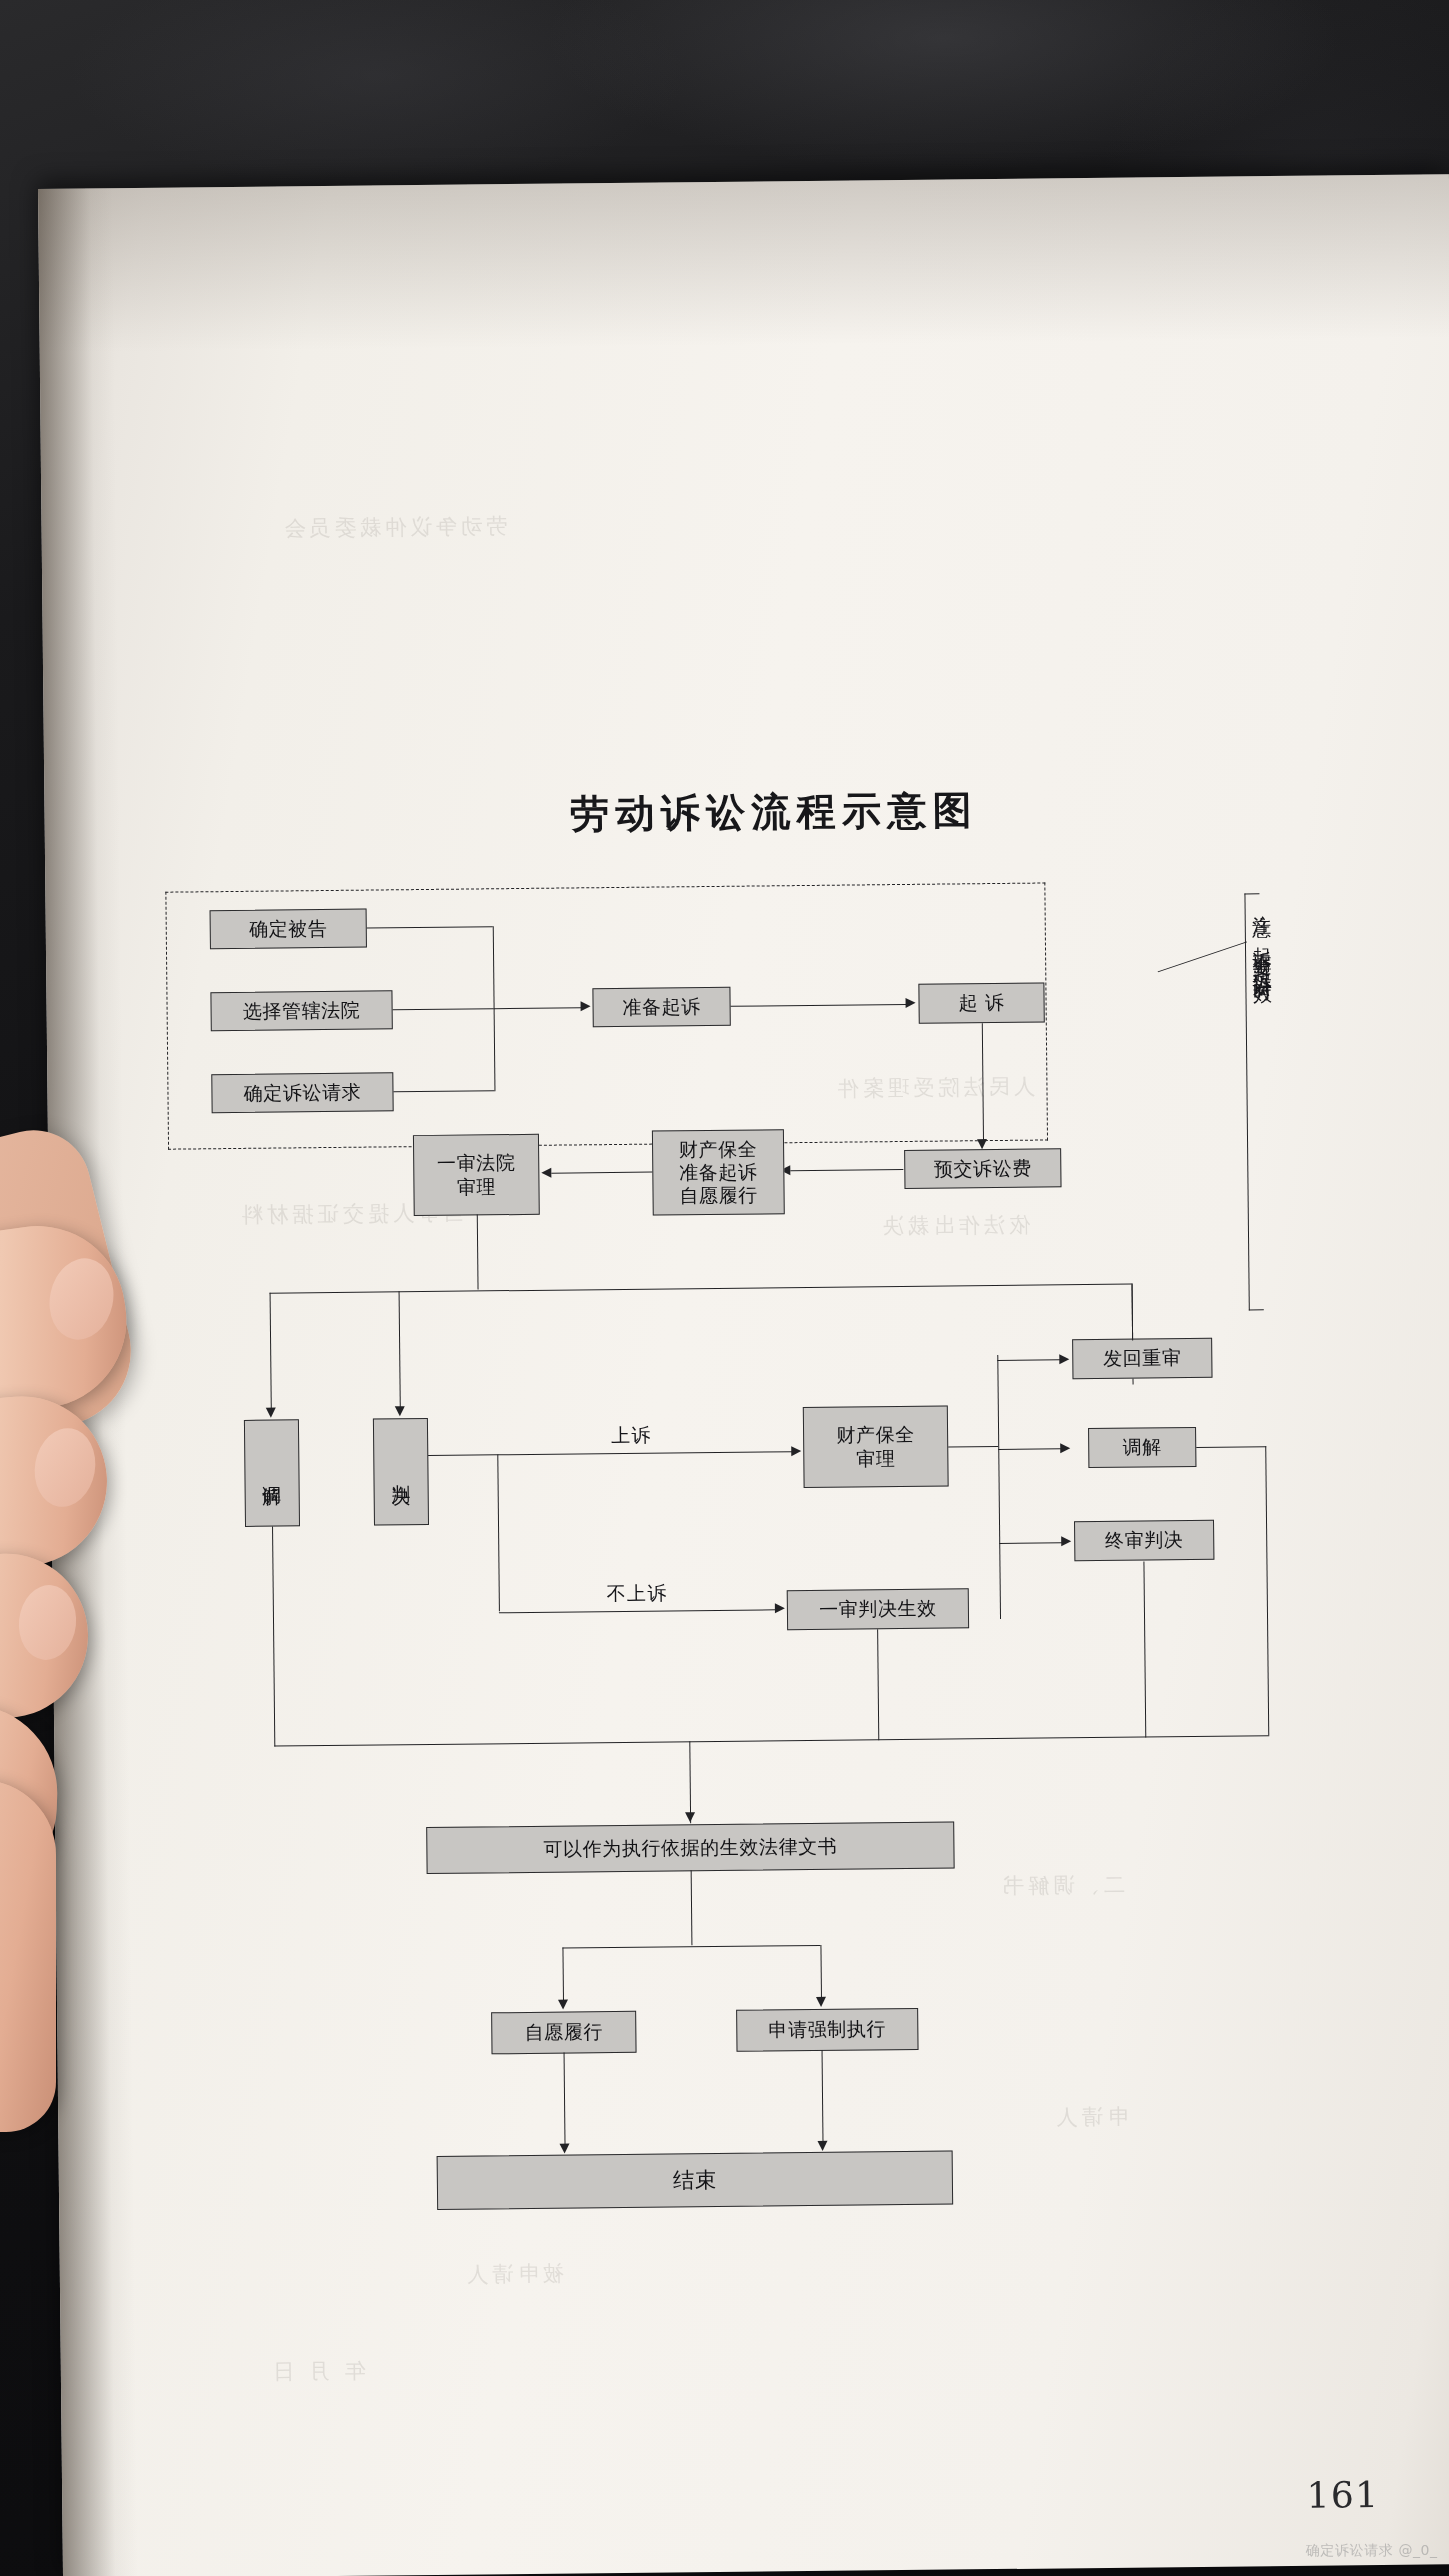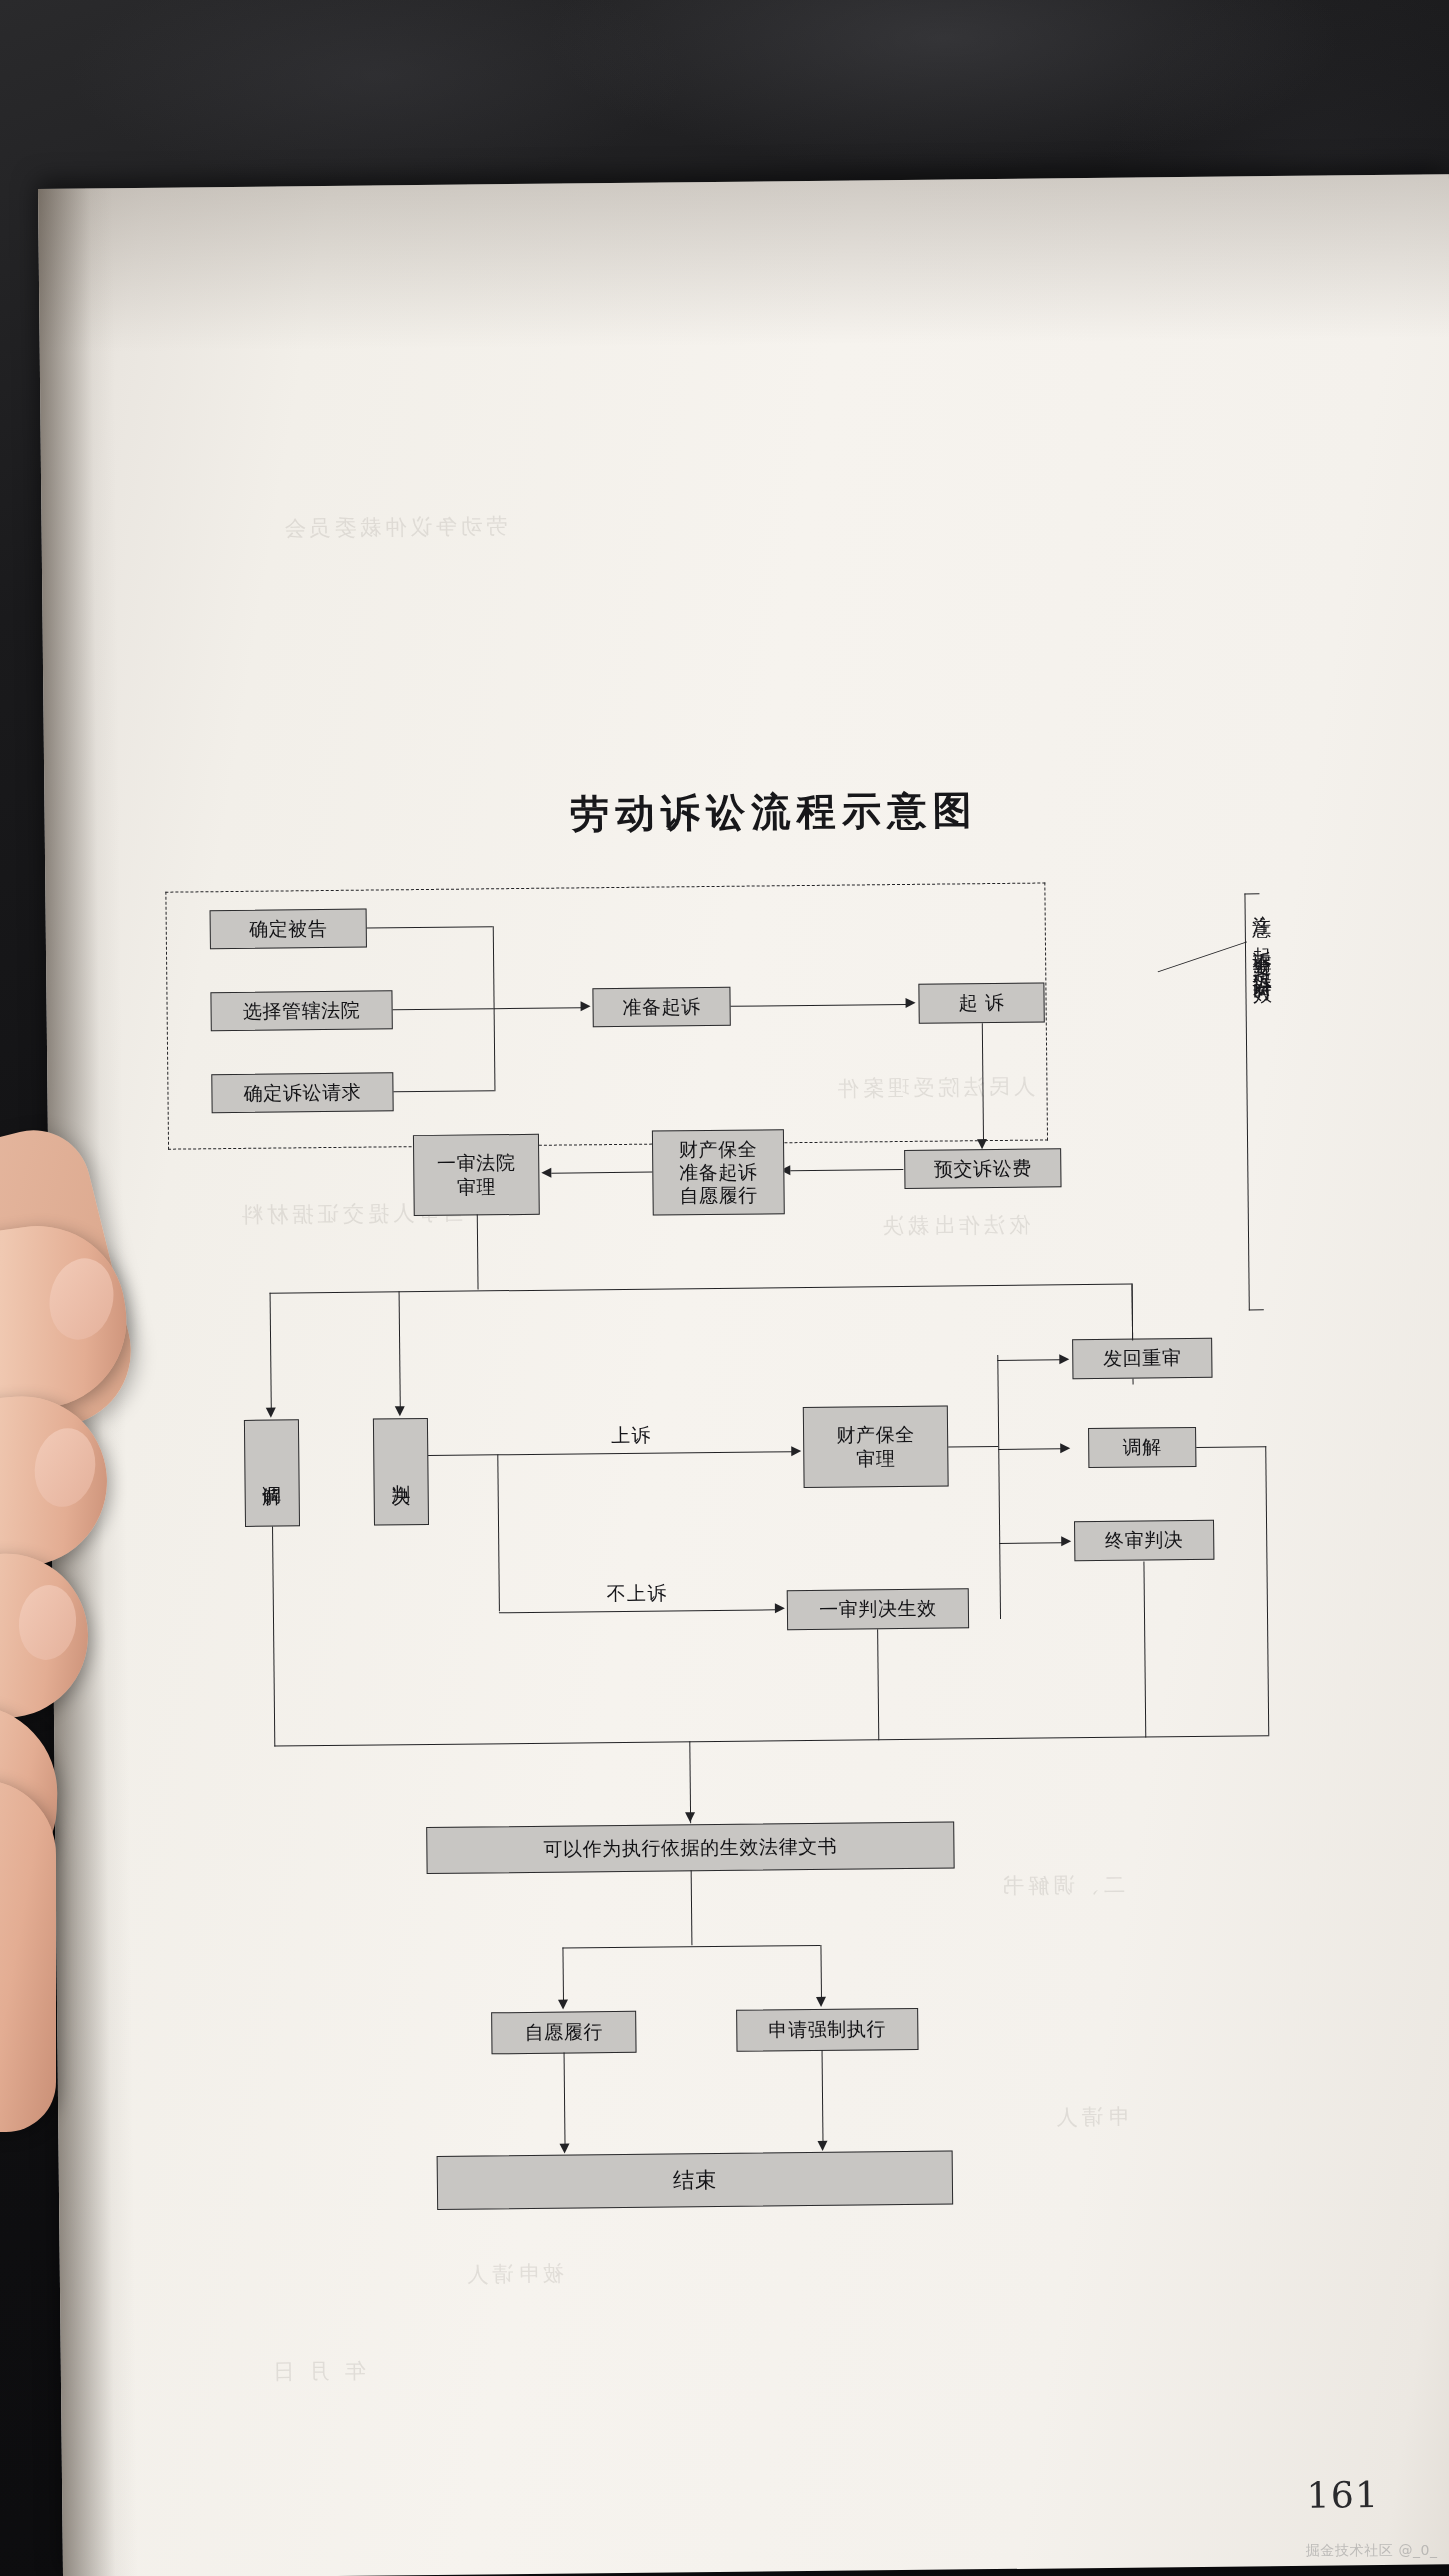--- a/index.html
+++ b/index.html
@@ -390,14 +390,14 @@
   <div class="finger" style="left:-38px; top:126px; width:189px; height:182px; transform:rotate(-8deg);"></div>
   <div class="nail" style="left:75px; top:157px; width:63px; height:82px; transform:rotate(12deg);"></div>
   <div class="finger" style="left:-50px; top:296px; width:182px; height:170px; transform:rotate(-5deg);"></div>
   <div class="nail" style="left:60px; top:327px; width:60px; height:79px; transform:rotate(10deg);"></div>
   <div class="finger" style="left:-63px; top:453px; width:176px; height:164px; transform:rotate(-2deg);"></div>
   <div class="nail" style="left:44px; top:484px; width:57px; height:75px; transform:rotate(6deg);"></div>
   <div class="finger" style="left:-88px; top:604px; width:170px; height:189px; transform:rotate(2deg);"></div>
   <div class="finger" style="left:-145px; top:679px; width:226px; height:352px; border-radius:101px 75px 50px 50px;"></div>
 </div>
 
-<div class="watermark">掘金技术社区 @_0_</div>
+<div class="watermark">确定诉讼请求 @_0_</div>
 
 
 </body></html>

